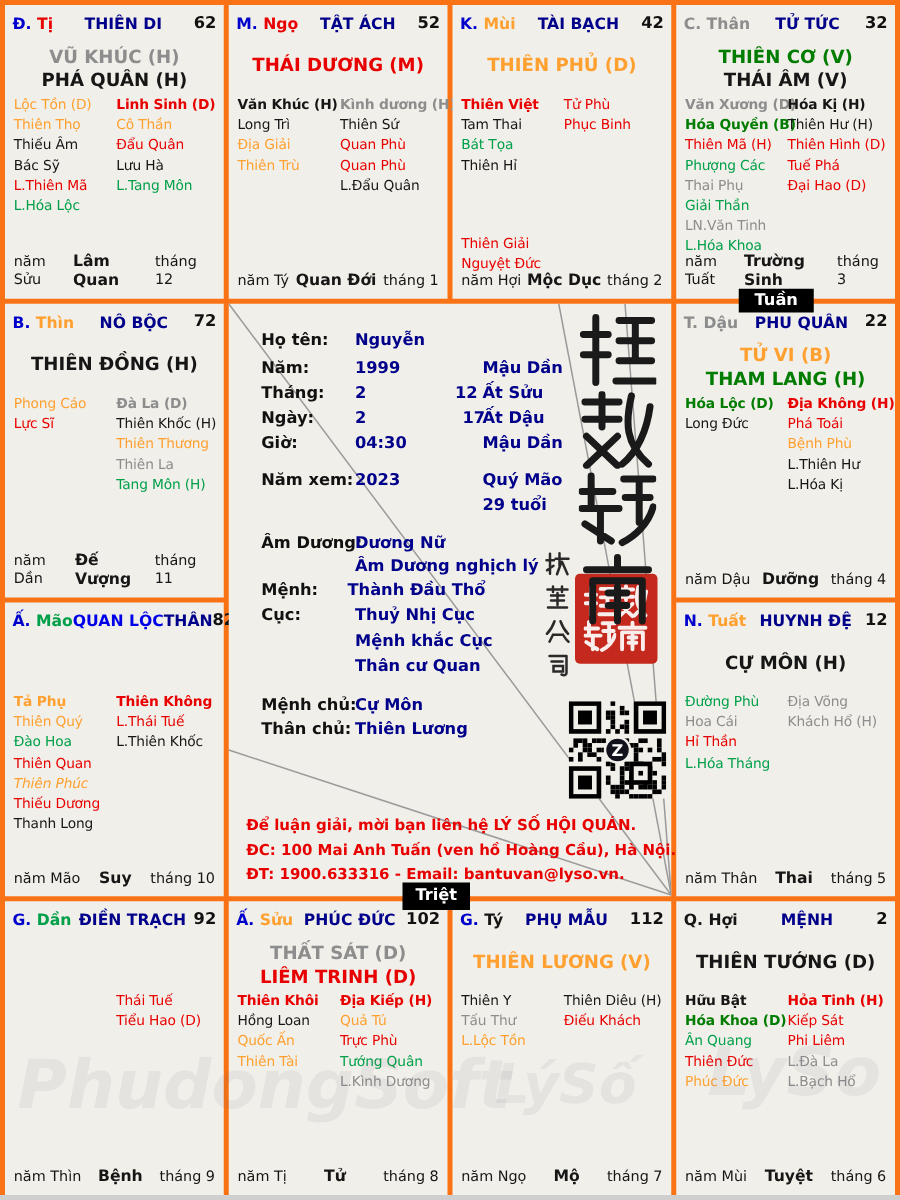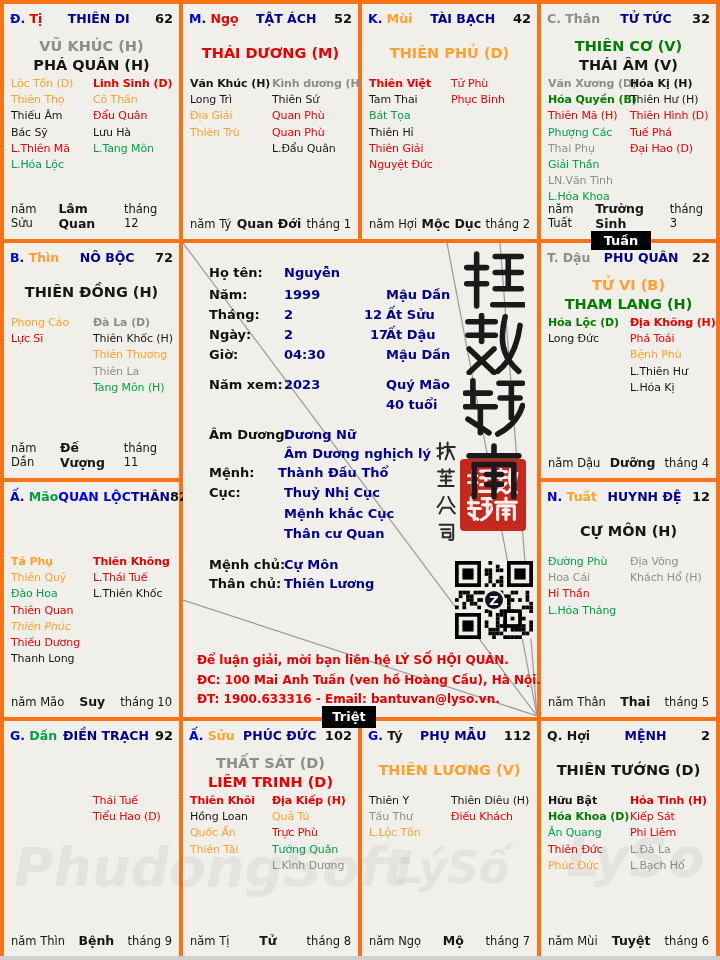--- a/index.html
+++ b/index.html
@@ -111,21 +111,21 @@
           <span class="pnum">42</span>
         </div>
         <div class="mains" style="top: 40px;">
           <div style="color: rgb(255, 160, 48);">THIÊN PHỦ (D)</div>
         </div>
         <div class="scol sl">
           <span style="color: rgb(232, 0, 0); font-weight: bold;">Thiên Việt</span>
           <span style="color: rgb(22, 22, 22);">Tam Thai</span>
           <span style="color: rgb(0, 160, 74);">Bát Tọa</span>
           <span style="color: rgb(22, 22, 22);">Thiên Hỉ</span>
-          <span style="color: rgb(232, 0, 0);">Thiên Giải</span>
+          <span style="color: rgb(232, 0, 0); margin-top: 46px;">Thiên Giải</span>
           <span style="color: rgb(232, 0, 0);">Nguyệt Đức</span>
         </div>
         <div class="scol sr">
           <span style="color: rgb(232, 0, 0);">Tử Phù</span>
           <span style="color: rgb(232, 0, 0);">Phục Binh</span>
         </div>
         <div class="pfoot">
           <span>năm Hợi</span>
           <span class="cyc">Mộc Dục</span>
           <span>tháng 2</span>
@@ -575,21 +575,21 @@
           <span class="clabel" style="left: 26px; top: 104px;">Giờ:</span>
           <span class="cval" style="left: 101px; top: 104px;">04:30</span>
           <span class="cchi" style="left: 203px; top: 104px;">Mậu Dần</span>
         </div>
         <div class="crow">
           <span class="clabel" style="left: 26px; top: 134px;">Năm xem:</span>
           <span class="cval" style="left: 101px; top: 134px;">2023</span>
           <span class="cchi" style="left: 203px; top: 134px;">Quý Mão</span>
         </div>
         <div class="crow">
-          <span class="cchi" style="left: 203px; top: 154px;">40 tuổi</span>
+          <span class="cchi" style="left: 203px; top: 154px;">29 tuổi</span>
         </div>
         <div class="crow">
           <span class="clabel" style="left: 26px; top: 184px;">Âm Dương:</span>
           <span class="cval" style="left: 101px; top: 184px;">Dương Nữ</span>
         </div>
         <div class="crow">
           <span class="cval" style="left: 101px; top: 203px;">Âm Dương nghịch lý</span>
         </div>
         <div class="crow">
           <span class="clabel" style="left: 26px; top: 222px;">Mệnh:</span>

